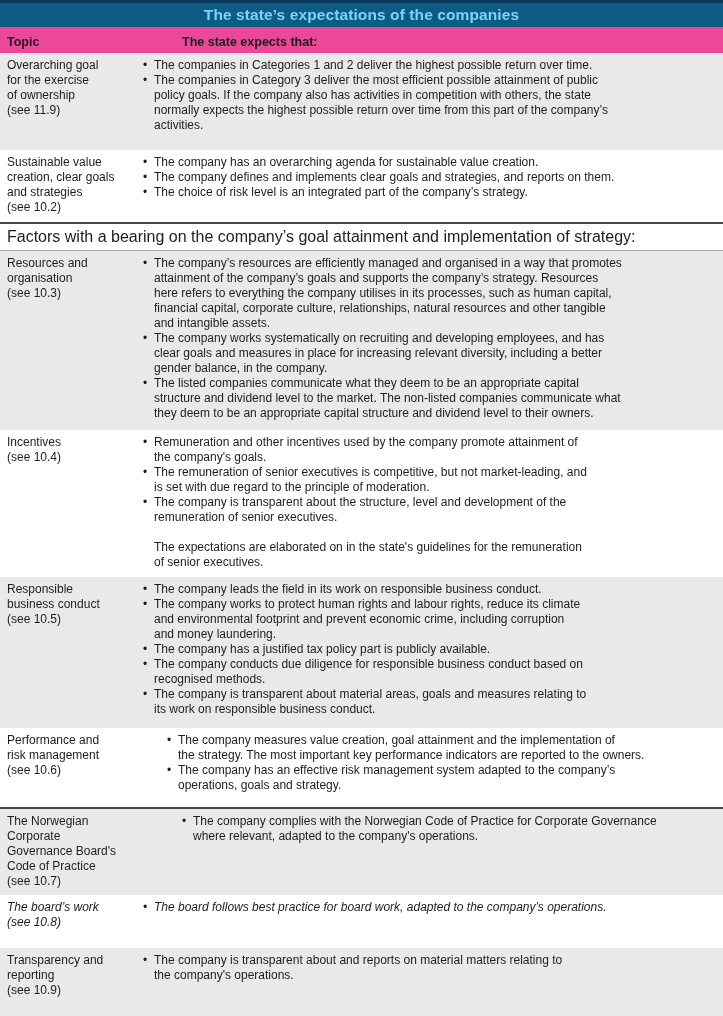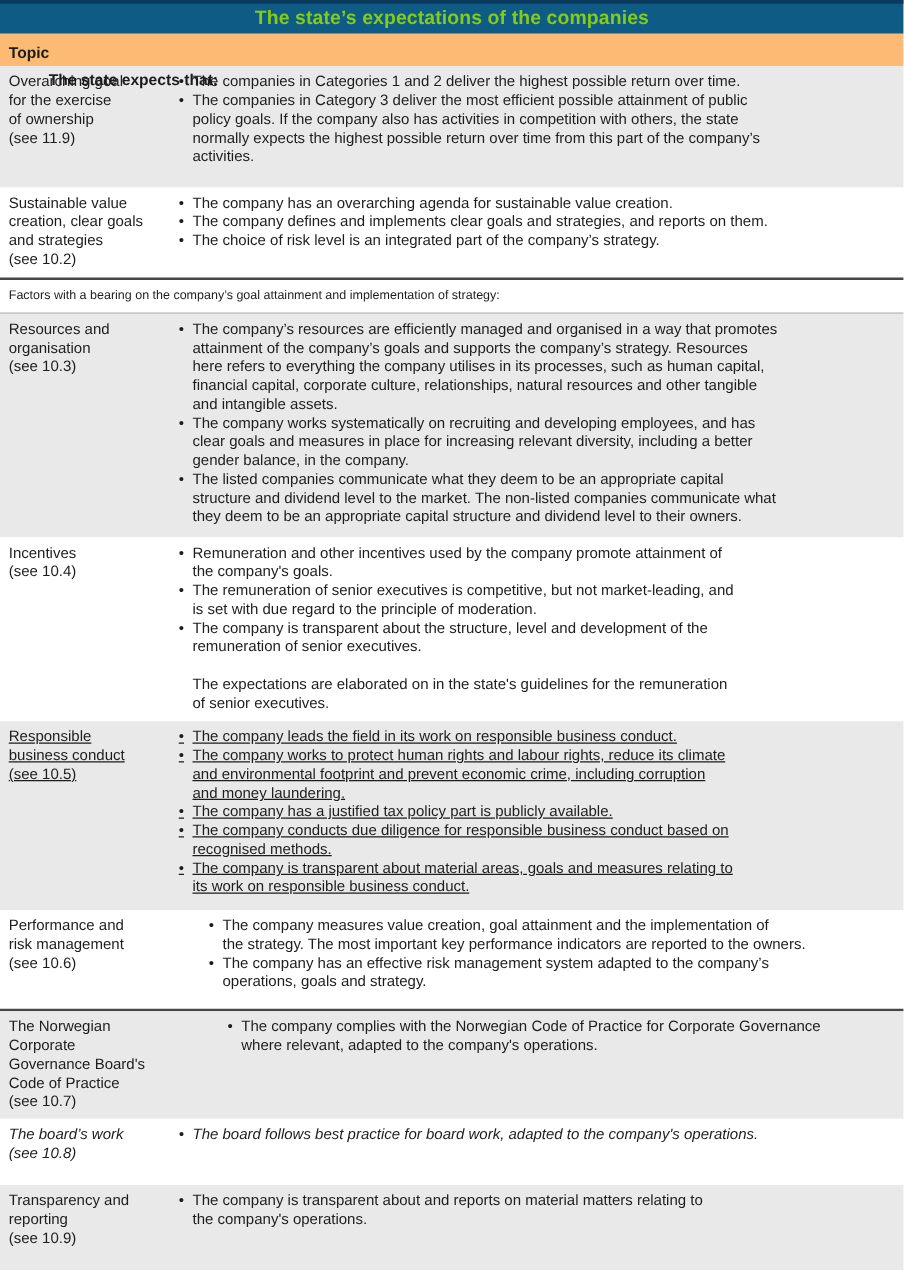--- a/index.html
+++ b/index.html
@@ -13,33 +13,32 @@
   .page { width: 723px; height: 1016px; overflow: hidden; background: #ffffff; }
 
   
   .title-bar {
     height: 27px;
     background: #0e5c85;
     border-top: 3px solid #0c3a5c;
     text-align: center;
   }
   .title-bar .title {
-    color: #84cc16;
+    color: #7dd3fc;
     font-weight: bold;
     font-size: 15.5px;
     line-height: 23px;
     letter-spacing: 0.1px;
   }
 
   
   .col-header {
     height: 26px;
     display: flex;
-    background: #fdba74;
-    flex-direction: column;
+    background: #ec4899;
   }
   .col-header .c1 {
     width: 143px;
     padding: 8px 0 0 7px;
     font-weight: bold;
     font-size: 12.5px;
   }
   .col-header .c2 {
     flex: 1;
     padding: 8px 0 0 7px;
@@ -84,31 +83,31 @@
     white-space: pre-line;
   }
 
   
   .divider-band {
     height: 29px;
     background: #ffffff;
     border-top: 2px solid #474747;
     border-bottom: 1px solid #ababab;
     padding: 5px 0 0 7px;
-    font-size: 10px;
+    font-size: 16px;
     line-height: 15px;
     overflow: hidden;
   }
 
   
   .r1 { height: 97px; }
   .r2 { height: 72px; }
   .r3 { height: 179px; }
   .r4 { height: 147px; }
-  .r5 { height: 151px; text-decoration: underline; }
+  .r5 { height: 151px; }
   .r6 { height: 81px; border-bottom: 2px solid #474747; gap: 24px; }
   .r7 { height: 86px; gap: 39px; }
   .r8 { height: 53px; font-style: italic; }
   .r9 { height: 68px; }
 </style>
 </head>
 <body>
 
 <div class="page">
 

